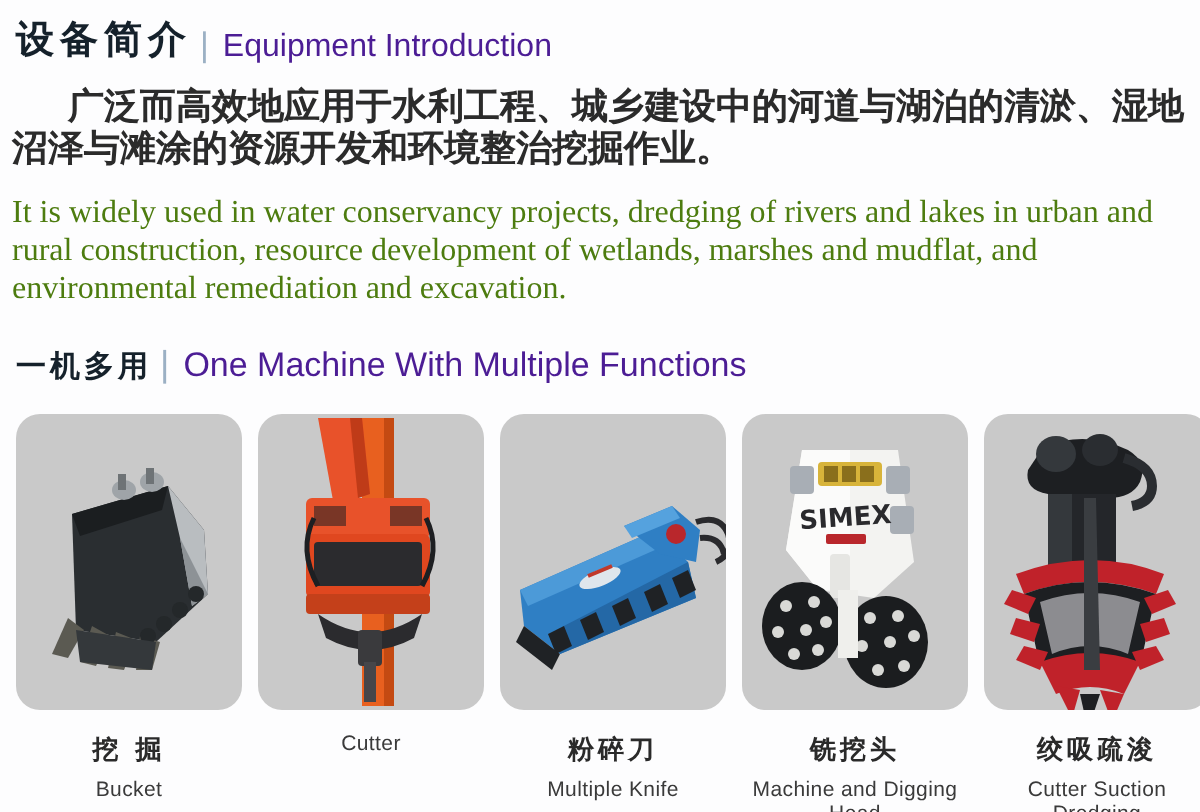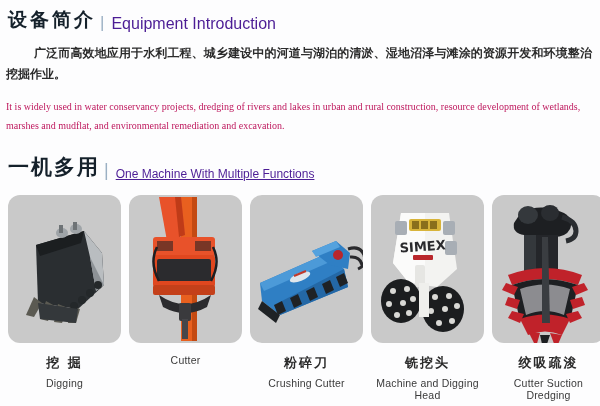--- a/index.html
+++ b/index.html
@@ -42,40 +42,40 @@
   #heading-equipment {
     margin-top: 7px;
   }
   #heading-equipment .heading-cn { font-size: 19px; }
   #heading-equipment .heading-sep { font-size: 17px; }
   #heading-equipment .heading-en { font-size: 16px; }
 
   #heading-functions {
     margin-top: 18px;
   }
-  #heading-functions .heading-cn { font-size: 21px; letter-spacing: 2px; }
+  #heading-functions .heading-cn { font-size: 15px; letter-spacing: 2px; }
   #heading-functions .heading-sep { font-size: 18px; }
-  #heading-functions .heading-en { font-size: 12px; text-decoration: underline; }
+  #heading-functions .heading-en { font-size: 17px; }
 
   
   .para-cn {
     margin: 10px 8px 0 6px;
-    font-size: 12px;
+    font-size: 18px;
     line-height: 21px;
     font-weight: bold;
     color: #2b2b2b;
     text-indent: 28px;
     text-align: justify;
     font-family: "DejaVu Sans", "Liberation Sans", sans-serif;
   }
   .para-en {
     margin: 12px 8px 0 6px;
-    font-size: 10px;
+    font-size: 16px;
     line-height: 19px;
-    color: #be185d;
+    color: #4d7c0f;
     font-family: "Liberation Serif", "DejaVu Serif", serif;
     text-align: left;
   }
 
   
   .cards {
     display: flex;
     gap: 8px;
     padding: 0 8px;
     margin-top: 14px;
@@ -158,21 +158,21 @@
             <circle cx="80" cy="62" r="4"></circle>
             <circle cx="64" cy="77" r="4"></circle>
             <circle cx="56" cy="83" r="4"></circle>
           </g>
           <path d="M60 86 L20 80 L22 96 L58 100 Z" fill="#34383b"></path>
         </g>
       </svg>
     </div>
     <div class="caption">
       <div class="caption-cn">挖 掘</div>
-      <div class="caption-en">Digging</div>
+      <div class="caption-en">Bucket</div>
     </div>
   </div>
 
   <div class="card-cell">
     <div class="card">
       <svg class="art" viewBox="0 0 113 148">
         <rect x="52" y="2" width="15" height="144" fill="#e8601f"></rect>
         <rect x="63" y="2" width="5" height="144" fill="#c44a12"></rect>
         <path d="M30 2 L52 2 L56 40 L38 46 Z" fill="#e8522a"></path>
         <path d="M46 2 L52 2 L56 40 L50 42 Z" fill="#bf3b18"></path>
@@ -214,21 +214,21 @@
             <path d="M84 42 l8 -4 l4 10 l-8 4 Z"></path>
           </g>
           <path d="M10 66 L28 80 L24 88 L6 74 Z" fill="#1f2225"></path>
           <ellipse cx="48" cy="42" rx="11" ry="4" fill="#dfe6ec" transform="rotate(-22 48 42)"></ellipse>
           <path d="M42 41 l12 -5" stroke="#c0392b" stroke-width="2"></path>
         </g>
       </svg>
     </div>
     <div class="caption">
       <div class="caption-cn">粉碎刀</div>
-      <div class="caption-en">Crushing Cutter</div>
+      <div class="caption-en">Multiple Knife</div>
     </div>
   </div>
 
   <div class="card-cell">
     <div class="card">
       <svg class="art" viewBox="0 0 113 148">
         <g transform="translate(8,14)">
           <path d="M22 4 L70 4 L78 60 L58 78 L30 74 L14 54 Z" fill="#f3f3f1"></path>
           <path d="M22 4 L46 4 L46 74 L30 74 L14 54 Z" fill="#fbfbfa"></path>
           <rect x="30" y="10" width="32" height="12" rx="2" fill="#d8b43a"></rect>

